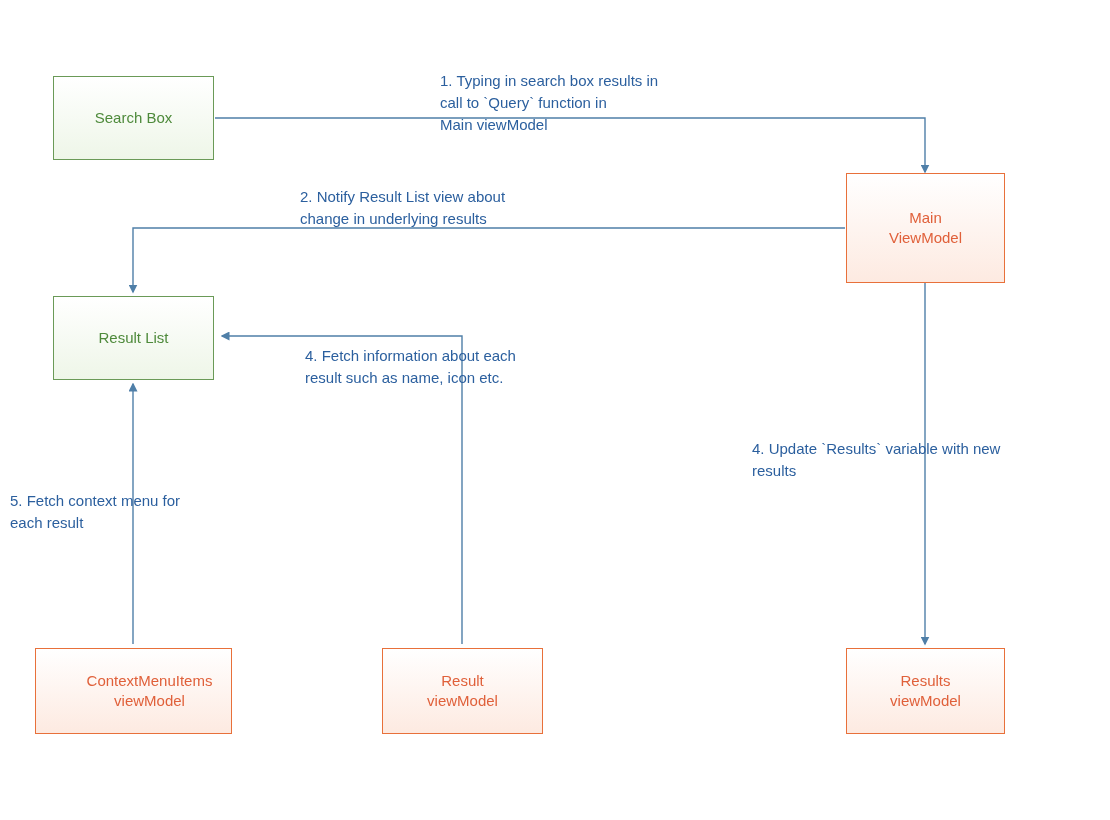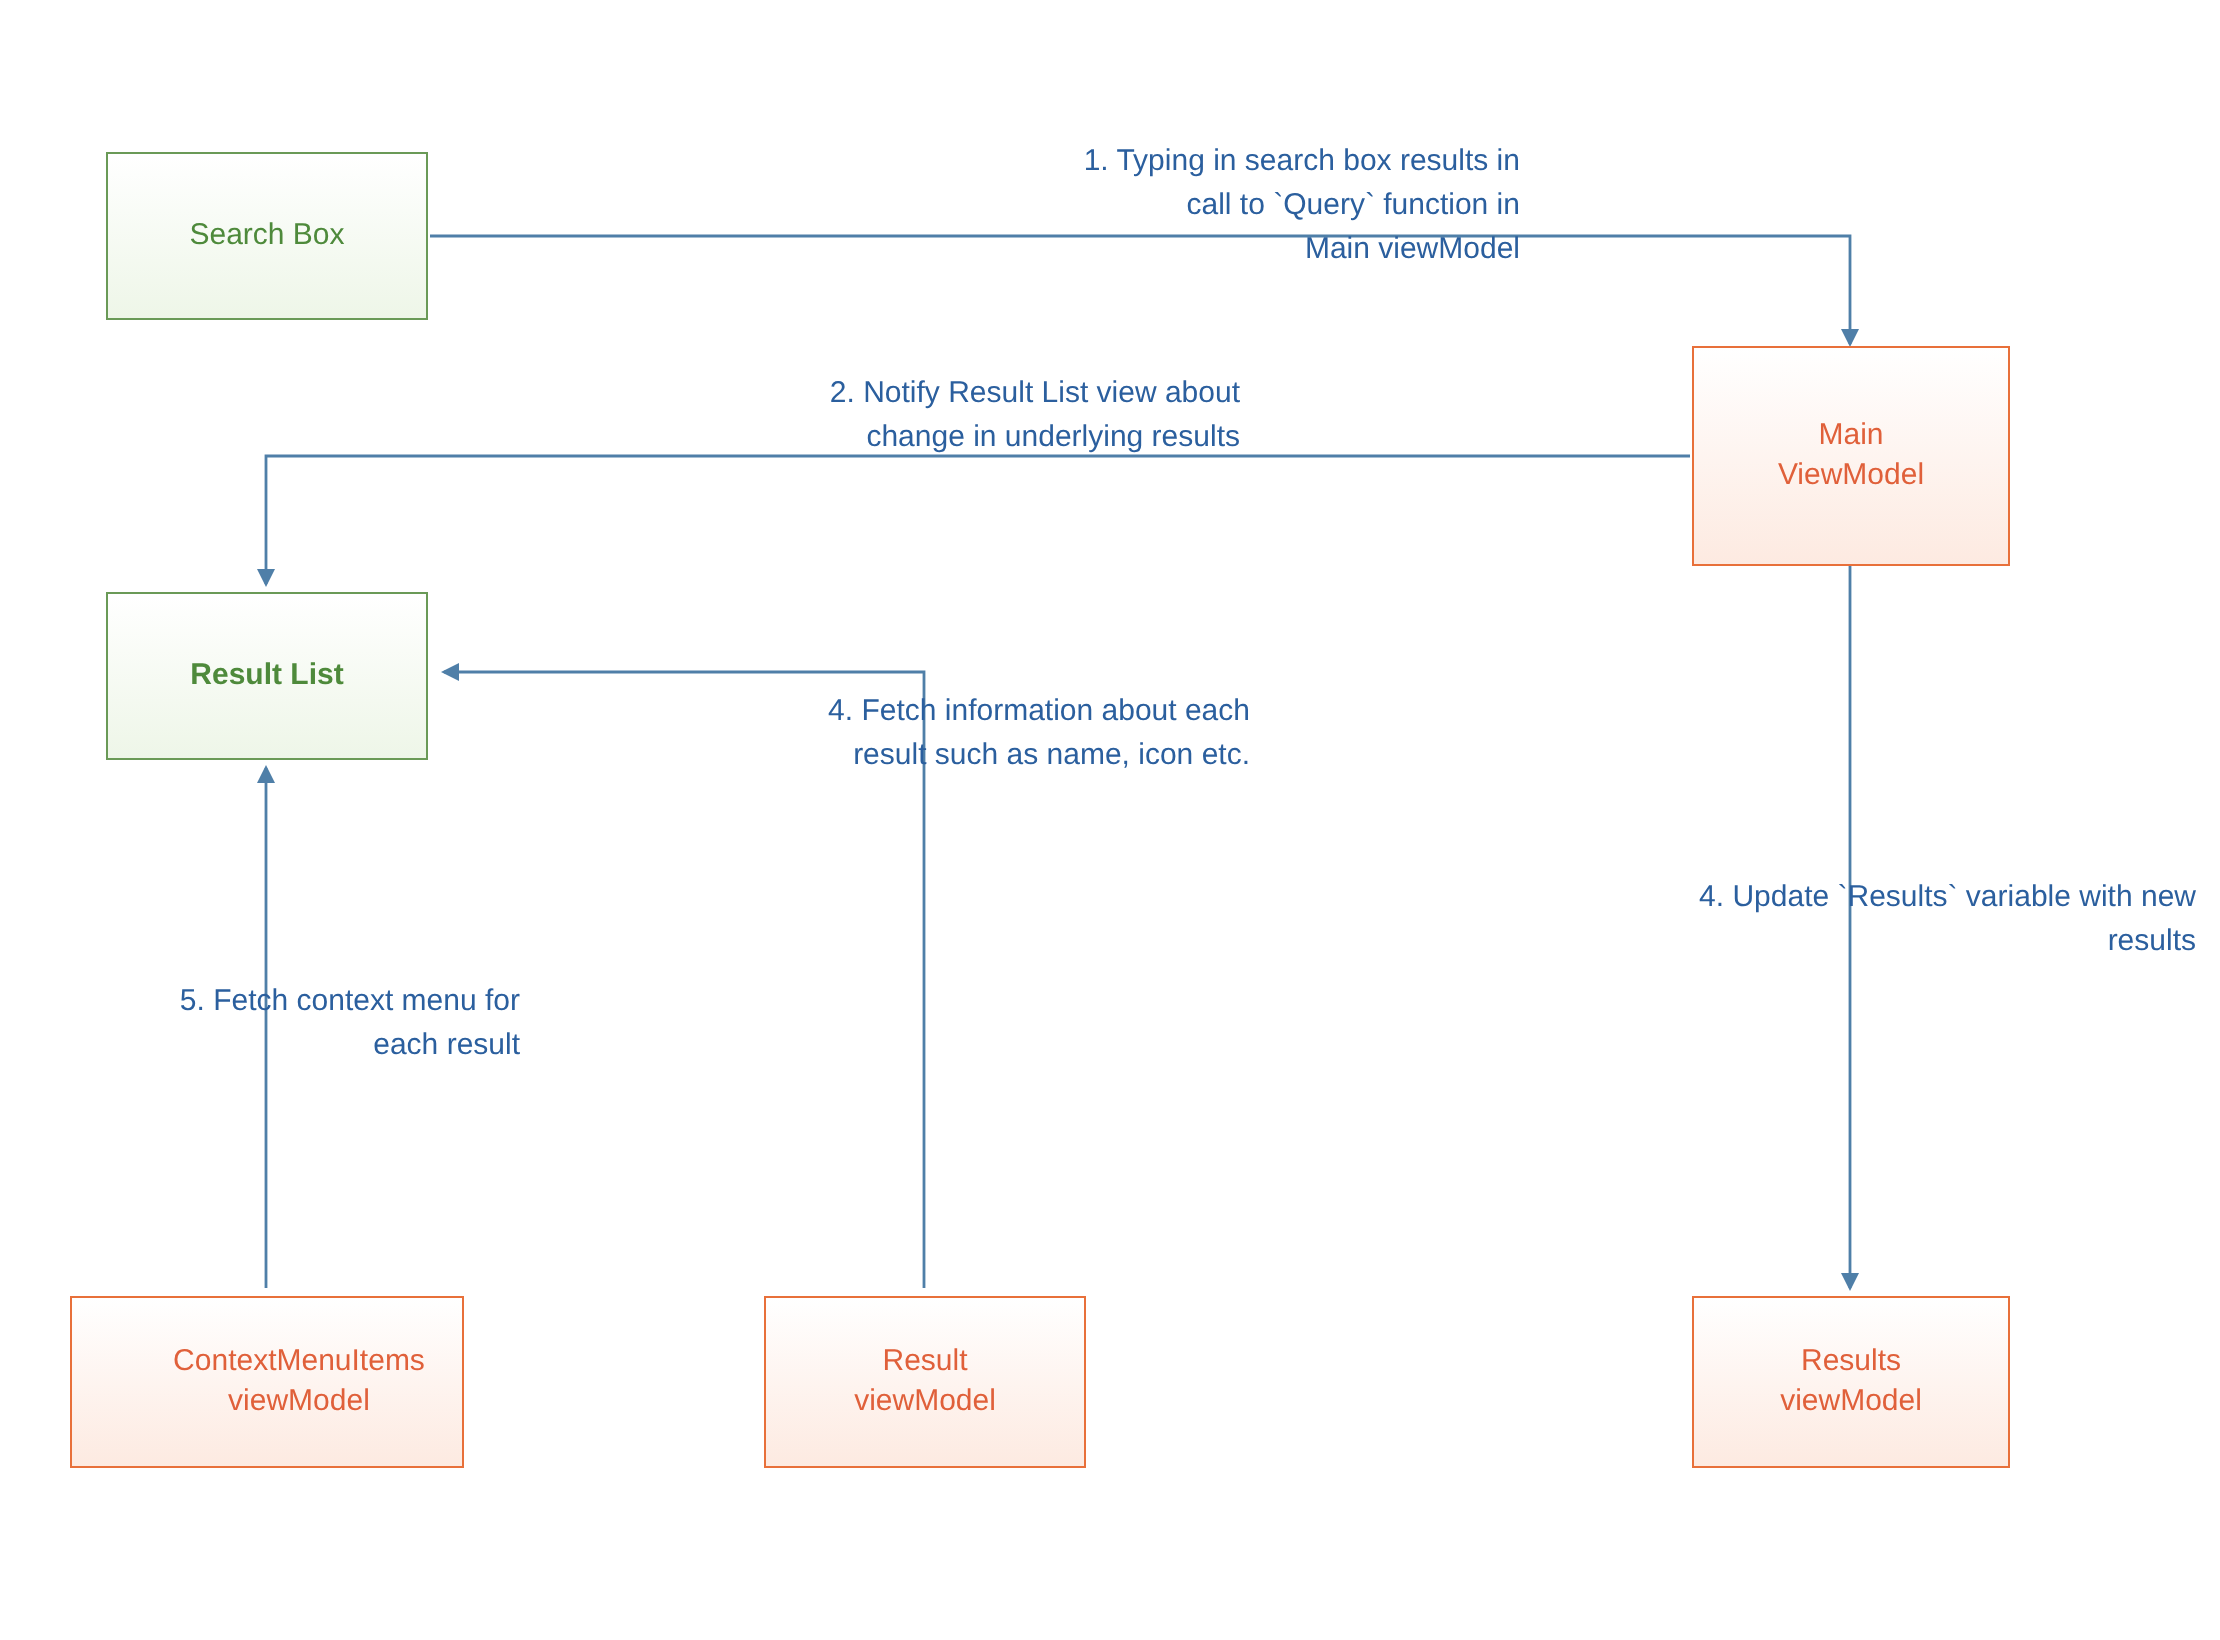--- a/index.html
+++ b/index.html
@@ -43,21 +43,21 @@
   .node-orange {
     border-color: #e8703a;
     color: #e0603a;
     background: linear-gradient(to bottom, #ffffff 0%, #fdeae1 100%);
   }
   .label {
     position: absolute;
     color: #2b5f9e;
     font-size: 15px;
     line-height: 1.45;
-    text-align: right;
+    text-align: left;
     background: transparent;
   }
 </style>
 </head>
 <body>
 
 <div id="canvas">
 
   <svg class="edges" viewBox="0 0 1110 820">
     <defs>
@@ -83,21 +83,21 @@
     <span>
       <span>Main</span><br>
       <span>ViewModel</span>
     </span>
   </div>
 
   <div class="node node-green" style="left:53px; top:76px; width:161px; height:84px;">
     <span>Search Box</span>
   </div>
 
-  <div class="node node-green" style="left:53px; top:296px; width:161px; height:84px;font-weight:bold;">
+  <div class="node node-green" style="left:53px; top:296px; width:161px; height:84px;">
     <span>Result List</span>
   </div>
 
   <div class="node node-orange" style="left:35px; top:648px; width:197px; height:86px;padding-left:32px;">
     <span>
       <span>ContextMenuItems</span><br>
       <span>viewModel</span>
     </span>
   </div>
 

